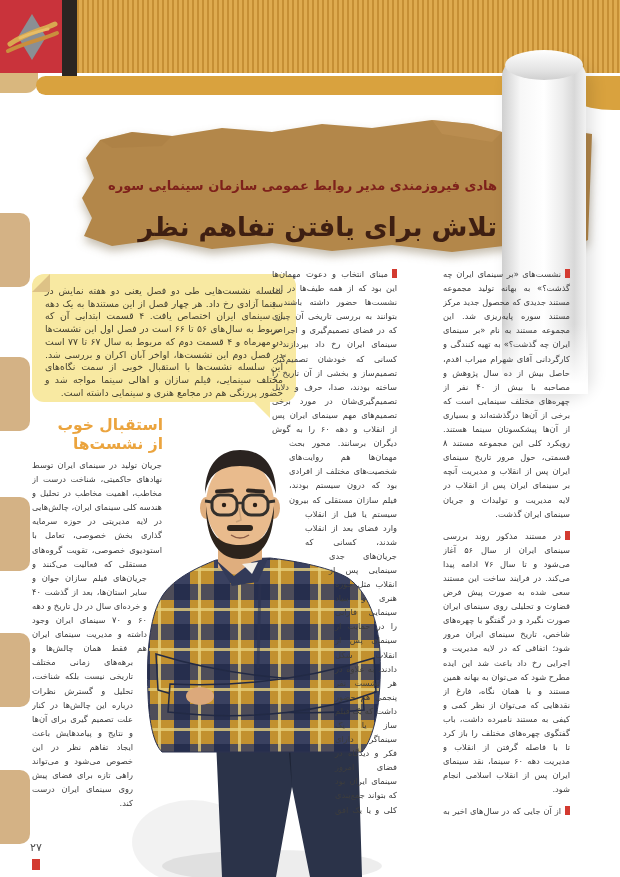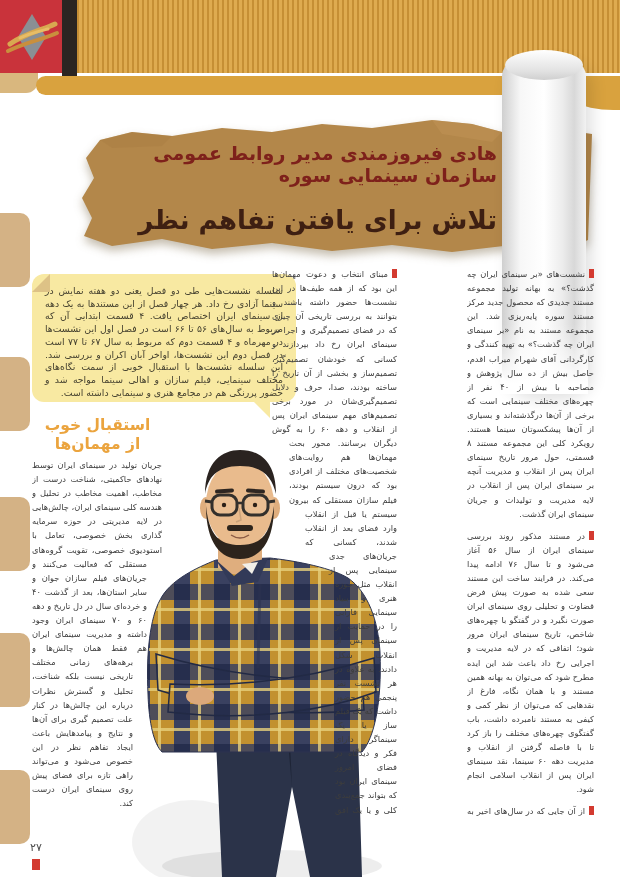--- a/index.html
+++ b/index.html
@@ -13,46 +13,46 @@
   .striped-band{position:absolute;left:77px;top:0;right:0;height:73px;
     background:repeating-linear-gradient(90deg,#c68f35 0 2px,#dfab50 2px 5px);}
   .corner-tab{position:absolute;left:0;top:73px;width:38px;height:20px;background:#d9b77e;border-radius:0 0 12px 0;}
   .gold-bar{position:absolute;left:36px;top:76px;right:0;height:19px;background:#d9a23e;border-radius:10px 0 0 10px;}
   .gold-swoosh{position:absolute;right:0;top:76px;width:66px;height:34px;background:#d9a23e;border-radius:0 0 0 90%;}
   .side-tab{position:absolute;left:0;width:30px;height:74px;background:#d4b285;border-radius:0 10px 10px 0;}
   
   .banner{position:absolute;left:72px;top:118px;width:545px;height:142px;
     filter:drop-shadow(0 5px 5px rgba(100,80,40,.38));}
   .banner-text{position:absolute;right:123px;top:142px;width:420px;text-align:right;direction:rtl;}
-  .kicker{font-size:19px;font-weight:bold;color:#7e211b;margin-bottom:8px;}
+  .kicker{font-size:13px;font-weight:bold;color:#7e211b;margin-bottom:8px;margin-top:36px;}
   .article-title{font-size:26px;font-weight:bold;color:#3e1f12;line-height:52px;}
   
   .curl{position:absolute;left:502px;top:54px;width:84px;height:338px;border-radius:34px/22px;
     background:linear-gradient(90deg,#cfcfcf 0%,#f7f7f7 22%,#ffffff 50%,#ececec 72%,#d8d8d8 86%,#f2f2f2 100%);
     box-shadow:6px 8px 16px rgba(0,0,0,.12);}
   .curl::before{content:"";position:absolute;left:3px;right:3px;top:-4px;height:30px;border-radius:50%;
     background:linear-gradient(#ffffff,#e2e2e2 70%,#cfcfcf);}
   .curl::after{content:"";position:absolute;left:-2px;right:-2px;bottom:-2px;height:70px;
     background:linear-gradient(rgba(255,255,255,0),#ffffff 85%);}
   
   .intro{position:absolute;left:32px;top:274px;width:264px;height:128px;background:#f8e9a2;border-radius:12px;
     padding:11px 13px;box-sizing:border-box;font-size:9.3px;line-height:12.7px;color:#45412f;
     text-align:justify;}
   .intro::after{content:"";position:absolute;bottom:-16px;right:26px;width:0;height:0;
     border-top:17px solid #f8e9a2;border-left:17px solid transparent;}
   .intro::before{content:"";position:absolute;right:auto;left:0;top:0;width:0;height:0;
     border:9px solid transparent;border-bottom-color:#ddc286;border-right-color:#ddc286;}
   
-  .col-heading{position:absolute;left:32px;top:403px;width:131px;text-align:center;color:#eba43e;
+  .col-heading{position:absolute;left:32px;top:403px;width:131px;text-align:right;color:#eba43e;
     font-weight:bold;font-size:15.5px;line-height:19px;}
   .col{position:absolute;font-size:8.3px;line-height:14.1px;color:#3d3d3d;text-align:justify;overflow:hidden;z-index:2;}
   .col p{margin:0 0 8px;}
   .col-left{left:32px;top:458px;width:131px;height:370px;}
   .col-mid{left:271px;top:267px;width:126px;height:552px;}
-  .col-right{left:467px;top:267px;width:127px;height:550px;}
+  .col-right{left:443px;top:267px;width:127px;height:550px;}
   .fl{float:left;clear:left;}
   .fr{float:right;clear:right;}
   .bullet{display:inline-block;width:5px;height:9px;background:#d33a30;margin-left:4px;transform:translateY(1px);}
   
   .portrait{position:absolute;left:112px;top:442px;width:306px;height:435px;z-index:1;}
   
   .pagenum{position:absolute;left:30px;top:841px;display:flex;align-items:center;gap:5px;direction:ltr;z-index:3;flex-direction:column;}
   .pagenum .num{font-size:11px;color:#4a4a4a;}
   .pagesq{width:8px;height:11px;background:#d33a30;}
 </style>
@@ -95,21 +95,21 @@
   </div>
 
   <div class="curl"></div>
 
   <aside class="intro">
     <span>سلسله نشست‌هایی طی دو فصل یعنی دو هفته نمایش در سینما آزادی رخ داد. هر چهار فصل از این مستندها به یک دهه از سینمای ایران اختصاص یافت. ۴ قسمت ابتدایی آن که مربوط به سال‌های ۵۶ تا ۶۶ است در فصل اول این نشست‌ها در مهرماه و ۴ قسمت دوم که مربوط به سال ۶۷ تا ۷۷ است در فصل دوم این نشست‌ها، اواخر آبان اکران و بررسی شد. این سلسله نشست‌ها با استقبال خوبی از سمت نگاه‌های مختلف سینمایی، فیلم سازان و اهالی سینما مواجه شد و حضور پررنگی هم در مجامع هنری و سینمایی داشته است.</span>
   </aside>
 
   <h2 class="col-heading">
     <span>استقبال خوب</span><br>
-    <span>از مهمان‌ها</span>
+    <span>از نشست‌ها</span>
   </h2>
 
   <article class="col col-left">
     <span class="fr" style="width:1px;height:106px"></span>
     <span class="fr" style="width:16px;height:96px"></span>
     <span class="fr" style="width:30px;height:170px"></span>
     <p><span>جریان تولید در سینمای ایران توسط نهادهای حاکمیتی، شناخت درست از مخاطب، اهمیت مخاطب در تحلیل و هندسه کلی سینمای ایران، چالش‌هایی در لایه مدیریتی در حوزه سرمایه گذاری بخش خصوصی، تعامل با استودیوی خصوصی، تقویت گروه‌های مستقلی که فعالیت می‌کنند و جریان‌های فیلم سازان جوان و سایر استان‌ها، بعد از گذشت ۴۰ و خرده‌ای سال در دل تاریخ و دهه ۶۰ و ۷۰ سینمای ایران وجود داشته و مدیریت سینمای ایران هم فقط همان چالش‌ها و برهه‌های زمانی مختلف تاریخی نیست بلکه شناخت، تحلیل و گسترش نظرات درباره این چالش‌ها در کنار علت تصمیم گیری برای آن‌ها و نتایج و پیامدهایش باعث ایجاد تفاهم نظر در این خصوص می‌شود و می‌تواند راهی تازه برای فضای پیش روی سینمای ایران درست کند.</span></p>
   </article>
 
   <article class="col col-mid">

